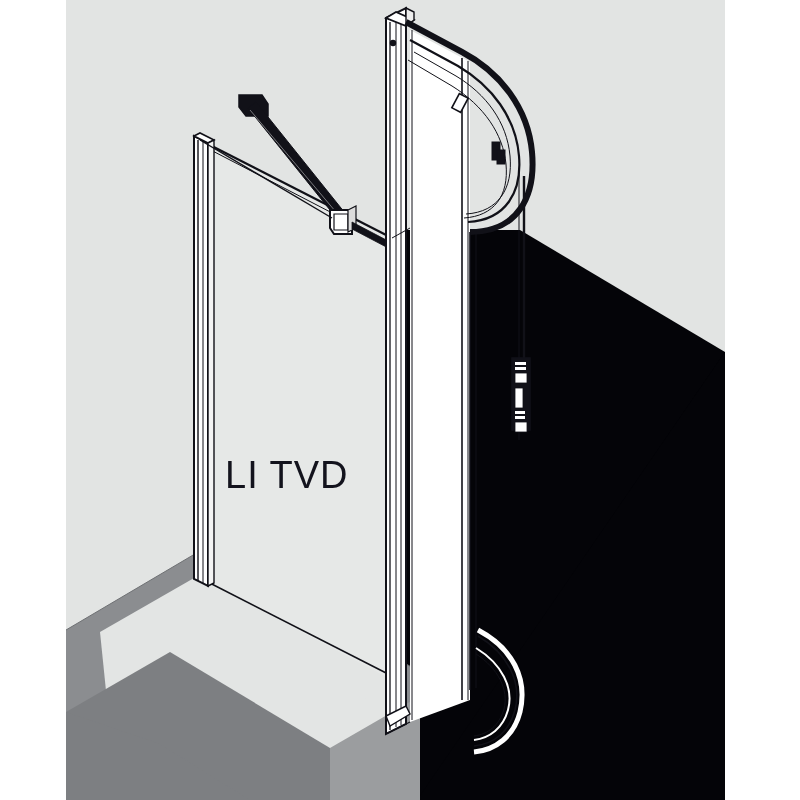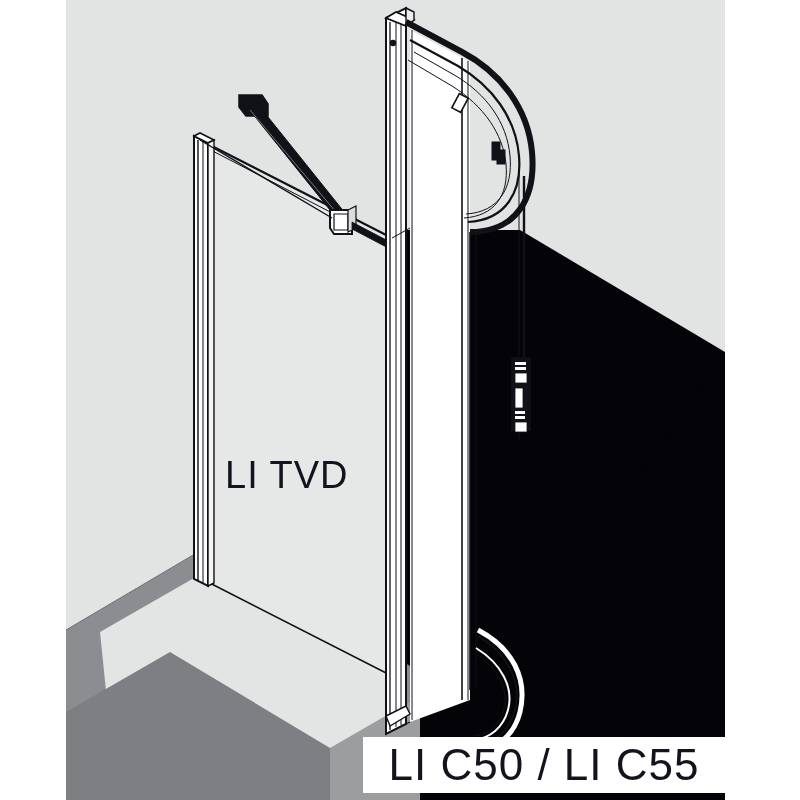--- a/index.html
+++ b/index.html
@@ -216,17 +216,14 @@
 
       <line x1="392" y1="238" x2="410" y2="228" stroke="#111118" stroke-width="1"></line>
 
     </g>
   </svg>
 
   <div class="panel-label">
     <span class="panel-label-text">LI TVD</span>
   </div>
 
-  <div class="product-label">
-    <span class="product-label-text">LI C50 / LI C55</span>
-  </div>
 
 </div>
 
 </body></html>

